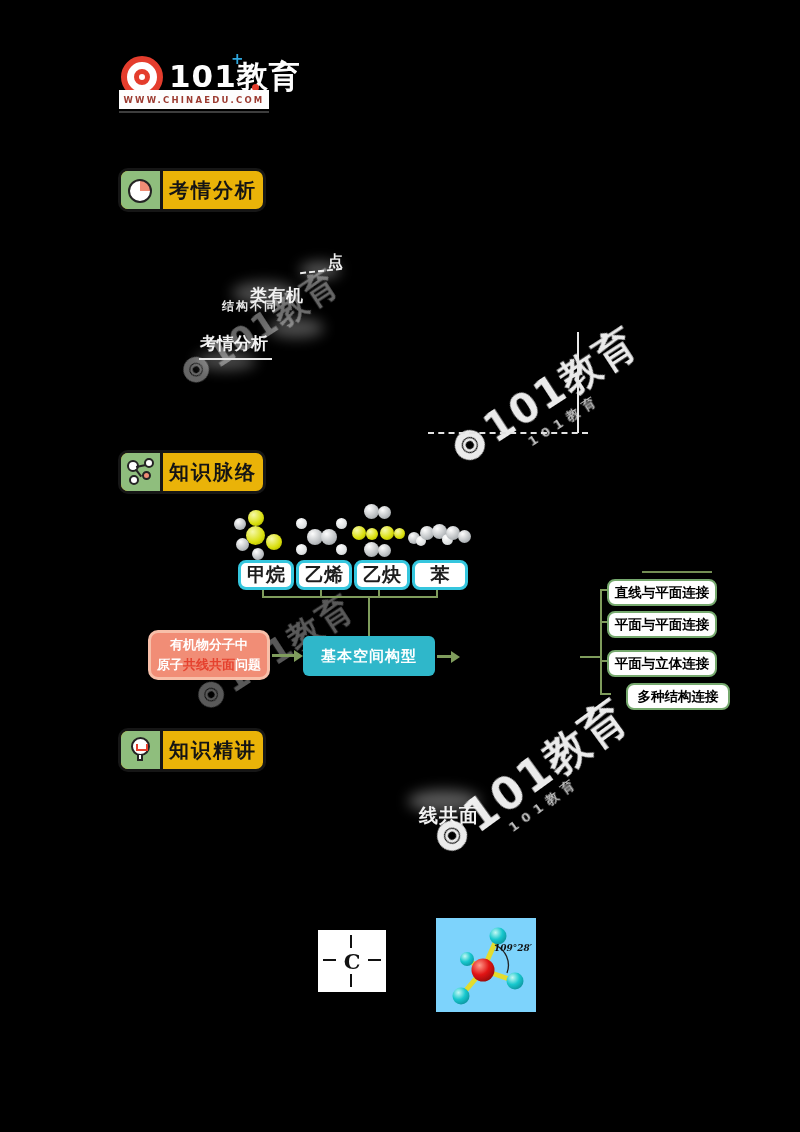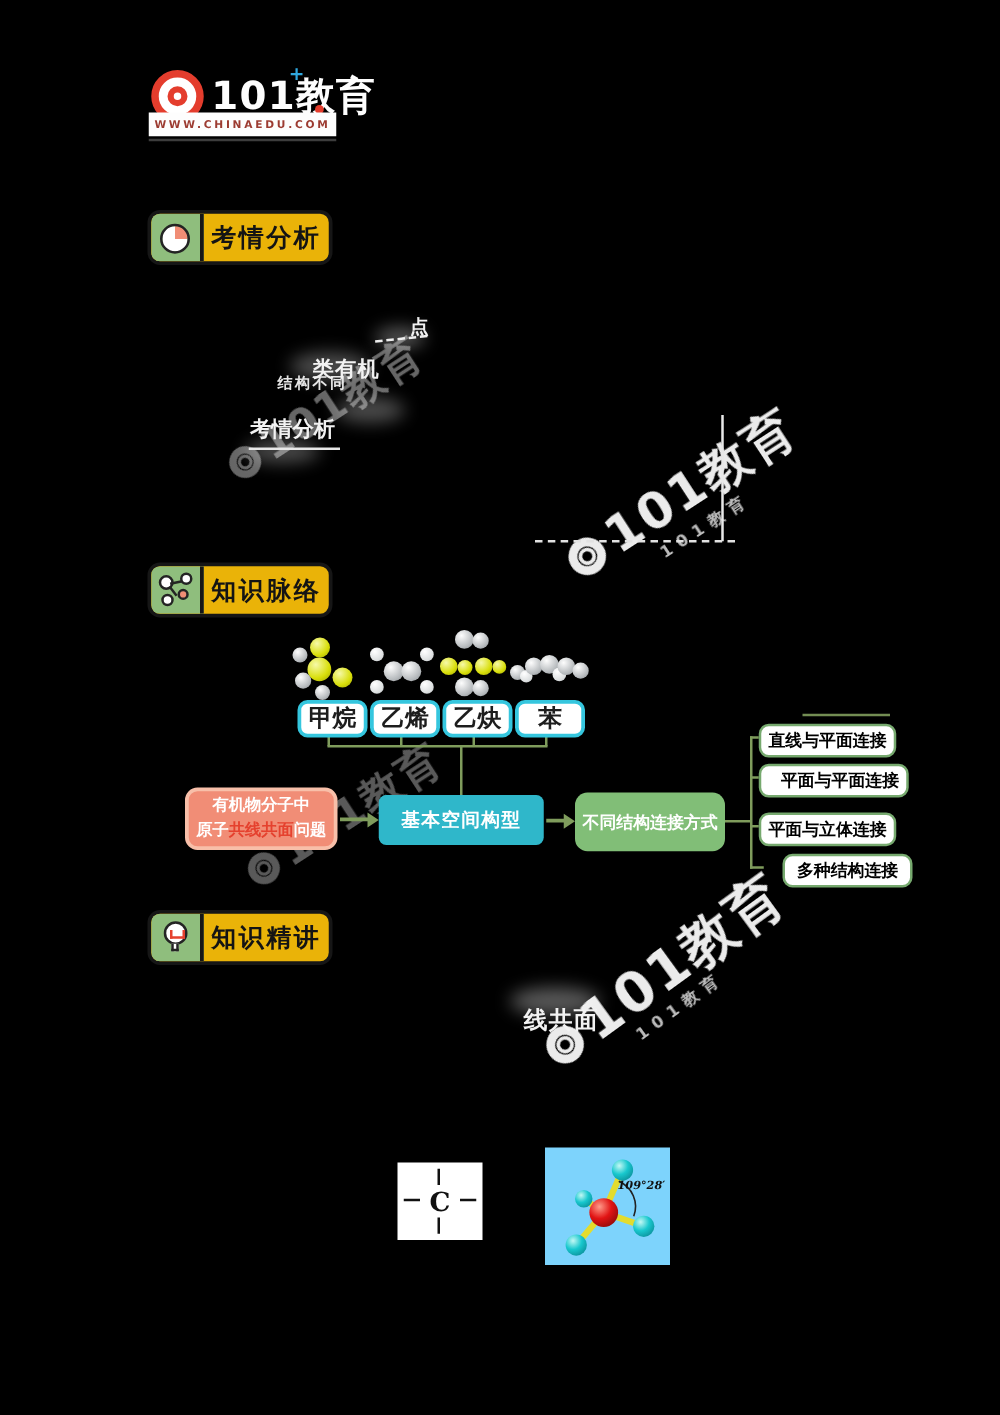--- a/index.html
+++ b/index.html
@@ -202,31 +202,30 @@
 
   <div class="box-root">
     <span>有机物分子中</span>
     <span><span>原子</span><span class="hl-red">共线共面</span><span>问题</span></span>
   </div>
   <div class="fline" style="left:272px;top:654px;width:24px;height:3px;"></div>
   <div class="arrowhead" style="left:294px;top:650px;"></div>
   <div class="box-mid">基本空间构型</div>
   <div class="fline" style="left:437px;top:655px;width:16px;height:3px;"></div>
   <div class="arrowhead" style="left:451px;top:651px;"></div>
-  <div class="box-right">不同结构连接方式</div>
 
   <div class="fline" style="left:580px;top:656px;width:20px;height:2px;"></div>
   <div class="fline" style="left:600px;top:589px;width:2px;height:106px;"></div>
   <div class="fline" style="left:600px;top:589px;width:7px;height:2px;"></div>
   <div class="fline" style="left:600px;top:621px;width:7px;height:2px;"></div>
   <div class="fline" style="left:600px;top:660px;width:7px;height:2px;"></div>
   <div class="fline" style="left:600px;top:693px;width:11px;height:2px;"></div>
 
   <div class="leaf" style="top:579px;">直线与平面连接</div>
-  <div class="leaf" style="top:611px;padding-left:10px;">平面与平面连接</div>
+  <div class="leaf" style="top:611px;">平面与平面连接</div>
   <div class="leaf" style="top:650px;">平面与立体连接</div>
   <div class="leaf" style="top:683px;left:606px;width:100px;margin-left:20px;">多种结构连接</div>
 
   <div class="sec-header" style="top:728px;">
     <div class="sec-icon">
       <span class="icon-bulb">
         <span class="fil"></span>
         <span class="base"></span>
       </span>
     </div>

